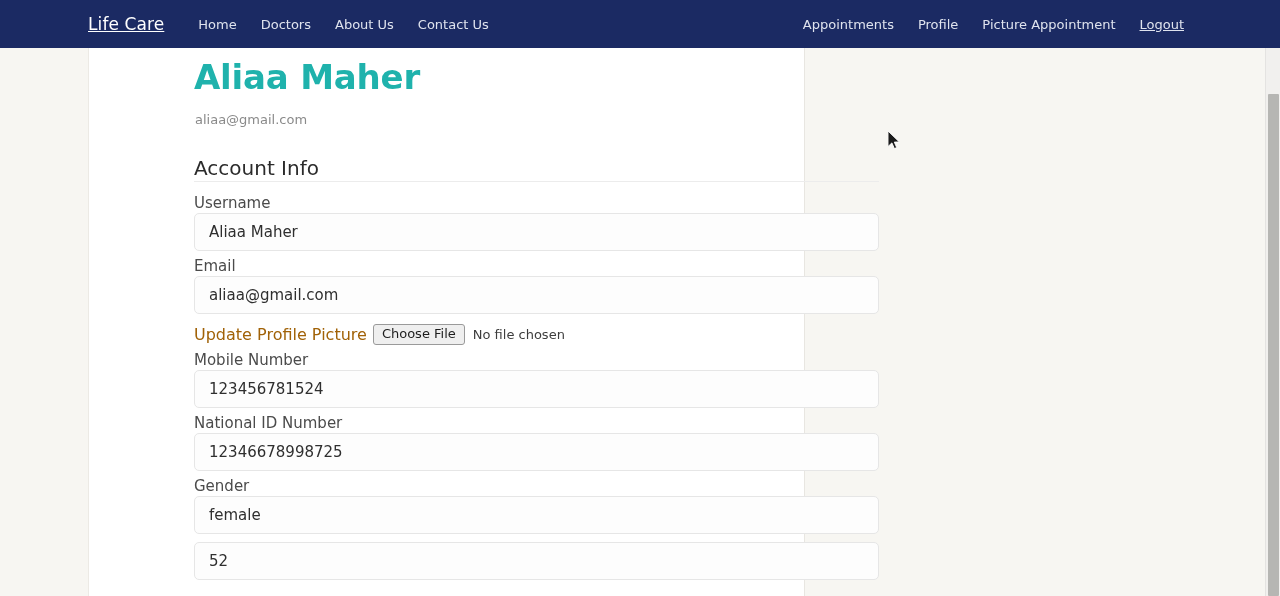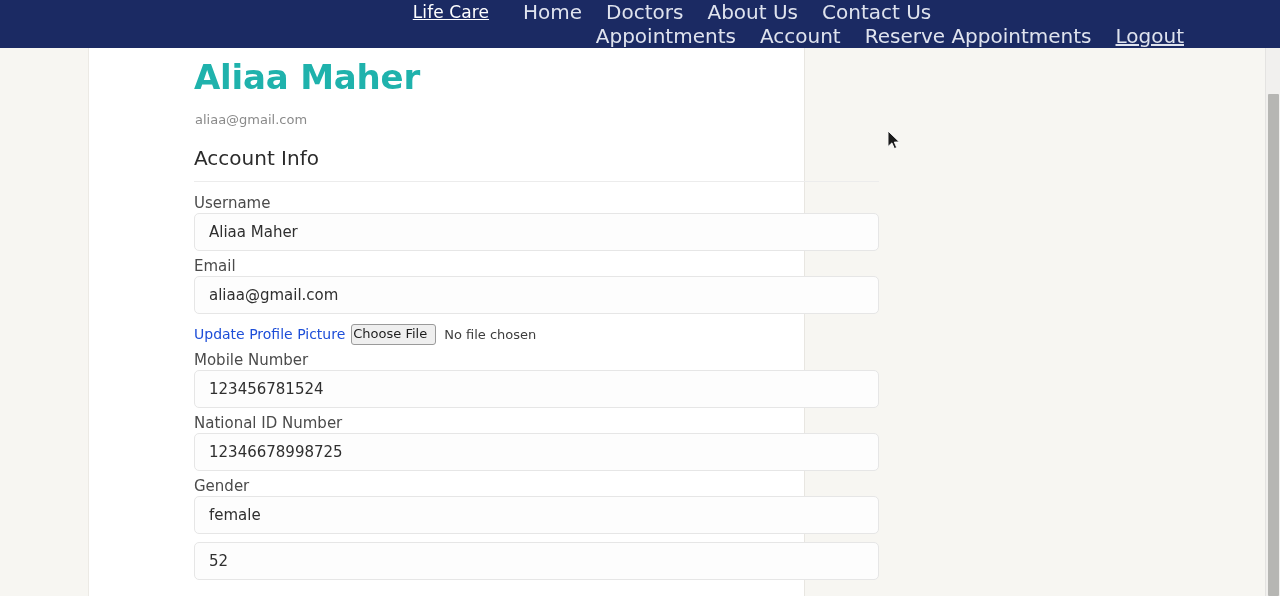--- a/index.html
+++ b/index.html
@@ -19,21 +19,20 @@
   
   #navbar {
     position: absolute;
     top: 0; left: 0;
     width: 1280px;
     height: 48px;
     background: #1b2a63;
     display: flex;
     align-items: center;
     z-index: 30;
-    flex-direction: column;
   }
   .nav-left {
     display: flex;
     align-items: center;
     margin-left: 88px;
   }
   .nav-right {
     display: flex;
     align-items: center;
     margin-left: auto;
@@ -42,21 +41,21 @@
   .brand {
     color: #ffffff;
     font-size: 17px;
     font-weight: 400;
     letter-spacing: 0.1px;
     margin-right: 34px;
     white-space: nowrap;
   }
   .nav-link {
     color: #dfe3ee;
-    font-size: 20px;
+    font-size: 13px;
     font-weight: 400;
     text-decoration: none;
     white-space: nowrap;
     margin-right: 24px;
   }
   .nav-right .nav-link:last-child { margin-right: 0; text-decoration: underline; }
 
   
   #page-scroll {
     position: absolute;
@@ -104,21 +103,21 @@
     position: absolute;
     top: 112px;
     left: 106px;
     font-size: 13px;
     color: #8a8a8a;
     font-weight: 400;
   }
 
   #section-title {
     position: absolute;
-    top: 146px;
+    top: 156px;
     left: 105px;
     font-size: 20px;
     font-weight: 400;
     color: #2b2b2b;
   }
 
   #section-rule {
     position: absolute;
     top: 181px;
     left: 105px;
@@ -162,33 +161,33 @@
 
   
   #file-row {
     display: flex;
     align-items: center;
     height: 24px;
     margin-bottom: 7px;
     margin-top: 5px;
   }
   #file-label {
-    font-size: 14px;
-    color: #1d4ed8;
+    font-size: 16px;
+    color: #a16207;
     margin-right: 6px;
     white-space: nowrap;
   }
   #choose-file-button {
     font-family: "DejaVu Sans", sans-serif;
     font-size: 13px;
     color: #1d1d1d;
     background: #efefef;
     border: 1px solid #9a9a9a;
     border-radius: 3px;
-    padding: 2px 8px 3px 1px;
+    padding: 2px 8px 3px 8px;
     line-height: 14px;
     cursor: default;
   }
   #file-status {
     font-size: 13px;
     color: #3d3d3d;
     margin-left: 8px;
     white-space: nowrap;
   }
 
@@ -283,22 +282,22 @@
 <div id="navbar">
   <div class="nav-left">
     <a class="brand" href="#">Life Care</a>
     <a class="nav-link" href="#">Home</a>
     <a class="nav-link" href="#">Doctors</a>
     <a class="nav-link" href="#">About Us</a>
     <a class="nav-link" href="#">Contact Us</a>
   </div>
   <div class="nav-right">
     <a class="nav-link" href="#">Appointments</a>
-    <a class="nav-link" href="#">Account</a>
-    <a class="nav-link" href="#">Reserve Appointments</a>
+    <a class="nav-link" href="#">Profile</a>
+    <a class="nav-link" href="#">Picture Appointment</a>
     <a class="nav-link" href="#">Logout</a>
   </div>
 </div>
 
 <div id="scrollbar-track">
   <div id="scrollbar-thumb"></div>
 </div>
 
 <svg id="mouse-cursor" viewBox="0 0 14 20">
   <polygon points="0,0 0,15.5 3.9,11.9 6.4,17.6 8.7,16.6 6.3,11.1 11.3,10.9" fill="#1a1a1a" stroke="#ffffff" stroke-width="0.9"></polygon>

